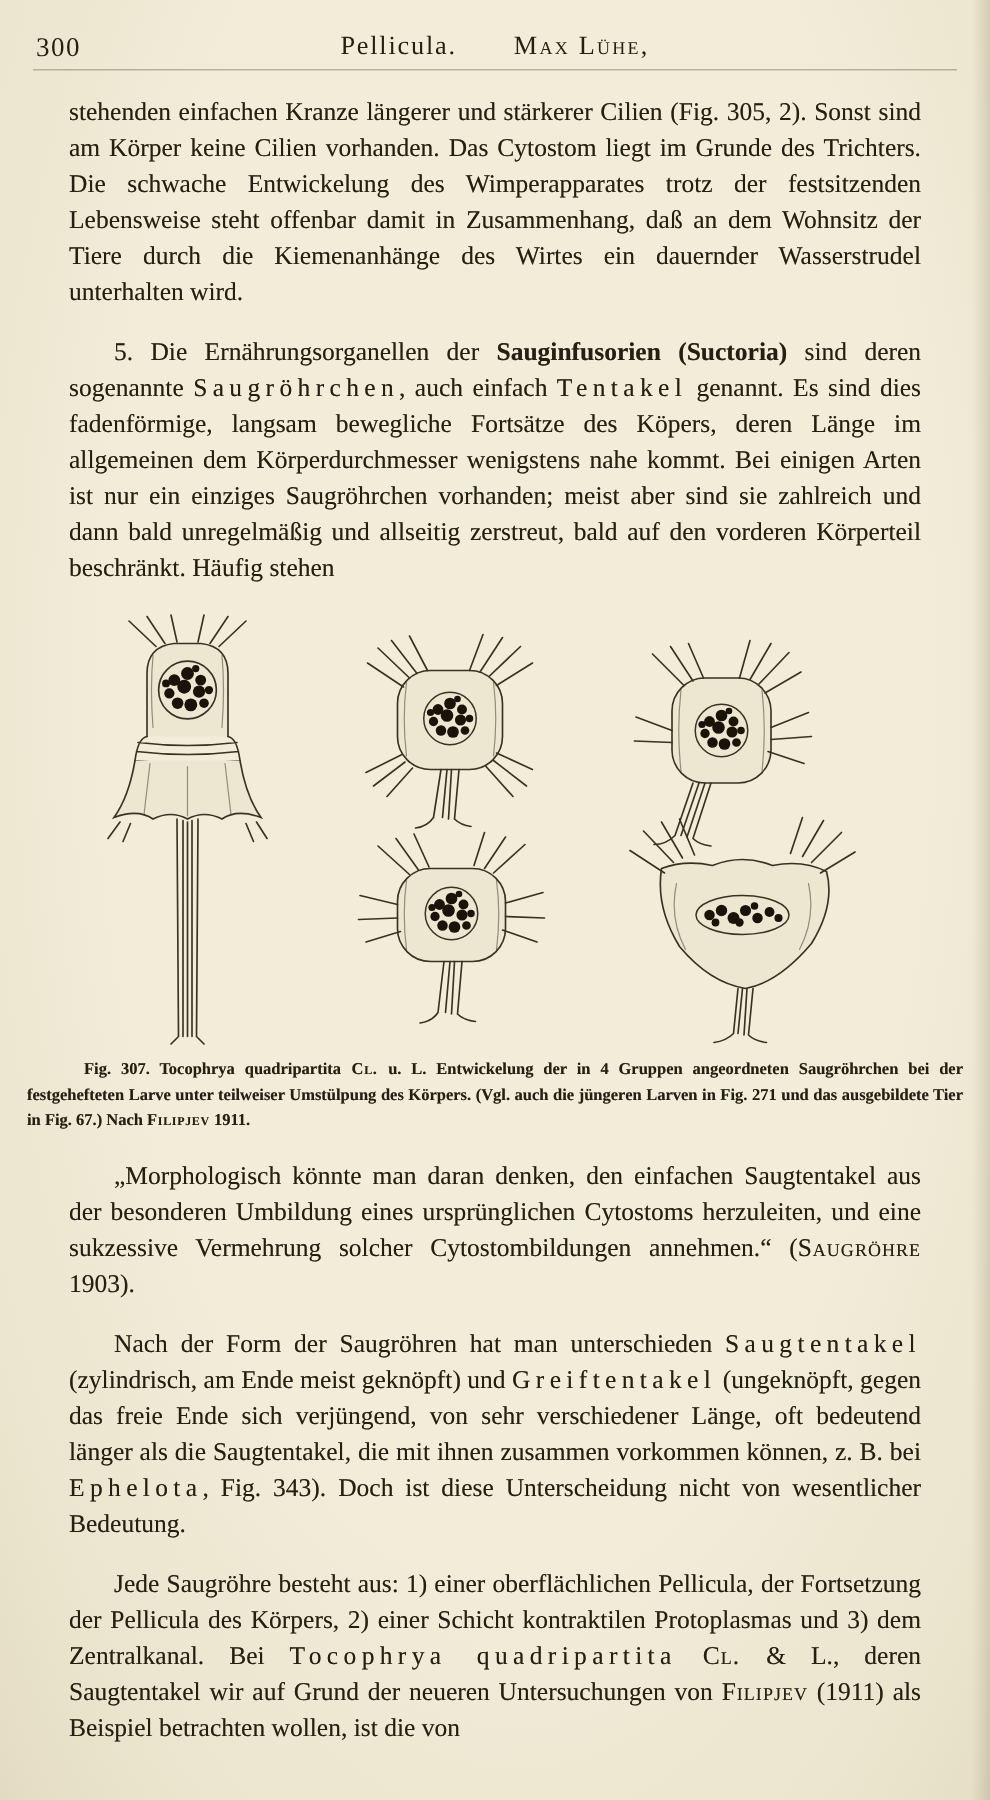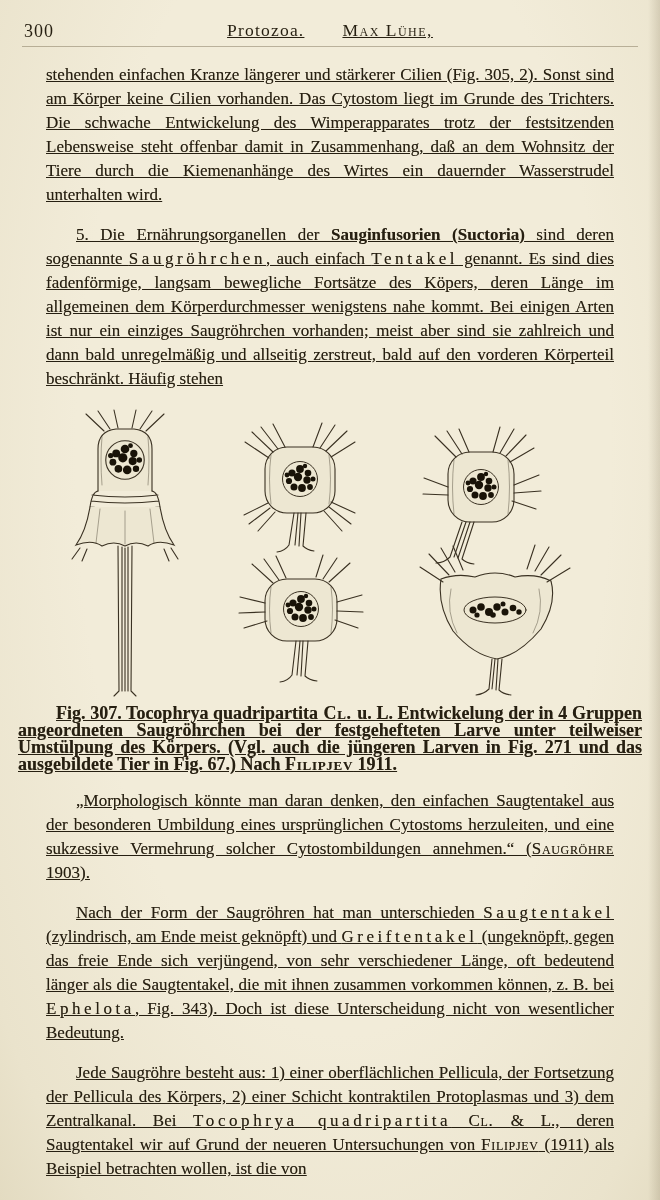--- a/index.html
+++ b/index.html
@@ -1,46 +1,46 @@
 <!DOCTYPE html>
 <html lang="de"><head>
 <meta charset="utf-8">
 <style>
   html,body{margin:0;padding:0;background:#cfc6ab;}
   .page{position:relative;width:660px;height:1200px;margin:0 auto;box-sizing:border-box;
     padding:18px 30px 0 30px;overflow:hidden;
     background:radial-gradient(ellipse at 52% 38%, #f2ecd9 55%, #eae3cc 88%, #e3dbc1 100%);
     color:#261f11;font-family:"Liberation Serif","DejaVu Serif",serif;
-    font-size:17px;line-height:24px;text-decoration:underline;}
+    font-size:17px;line-height:24px;}
   .edge{position:absolute;top:0;right:0;width:12px;height:100%;pointer-events:none;
     background:linear-gradient(to right, rgba(86,70,40,0), rgba(86,70,40,.16));}
   .running-head{position:relative;height:26px;margin-bottom:2px;}
   .pagenum{position:absolute;left:-6px;top:1px;font-size:18px;letter-spacing:1px;}
   .head-center{display:block;text-align:center;font-size:17.5px;letter-spacing:1.2px;}
   .head-author{font-variant:small-caps;margin-left:38px;letter-spacing:1.5px;}
   .head-rule{border-top:1px solid rgba(82,68,40,.35);margin:1px -8px 14px;}
   .par{margin:16px;text-align:justify;hyphens:auto;text-shadow:0 0 .4px rgba(44,34,16,.5);}
   .ind{text-indent:30px;}
   .sp{letter-spacing:.21em;}
   .sc{font-variant:small-caps;letter-spacing:.04em;}
   .b{font-weight:bold;}
   figure{margin:4px 0 0;}
   svg.plate{display:block;margin:0 auto;}
-  .caption{margin:8px -12px 4px;font-size:18px;line-height:17px;font-weight:bold;
+  .caption{margin:8px -12px 4px;font-size:11px;line-height:17px;font-weight:bold;
     text-align:justify;text-indent:38px;text-shadow:0 0 .3px rgba(44,34,16,.5);}
 </style>
 </head>
 <body>
 
 <div class="page">
   <div class="edge"></div>
 
   <header class="running-head">
     <span class="pagenum">300</span>
-    <span class="head-center"><span>Protozoa.</span><span class="head-author">Max Lühe,</span></span>
+    <span class="head-center"><span>Pellicula.</span><span class="head-author">Max Lühe,</span></span>
   </header>
   <div class="head-rule"></div>
 
   <main>
 
     <p class="par">stehenden einfachen Kranze längerer und stärkerer Cilien (Fig. 305, 2). Sonst sind am Körper keine Cilien vorhanden. Das Cytostom liegt im Grunde des Trichters. Die schwache Entwickelung des Wimperapparates trotz der festsitzenden Lebensweise steht offenbar damit in Zusammenhang, daß an dem Wohnsitz der Tiere durch die Kiemenanhänge des Wirtes ein dauernder Wasserstrudel unterhalten wird.</p>
 
     <p class="par ind"><span>5. Die Ernährungsorganellen der </span><span class="b">Sauginfusorien (Suctoria)</span><span> sind deren sogenannte </span><span class="sp">Saugröhrchen</span><span>, auch einfach </span><span class="sp">Tentakel</span><span> genannt. Es sind dies fadenförmige, langsam bewegliche Fortsätze des Köpers, deren Länge im allgemeinen dem Körperdurchmesser wenigstens nahe kommt. Bei einigen Arten ist nur ein einziges Saugröhrchen vorhanden; meist aber sind sie zahlreich und dann bald unregelmäßig und allseitig zerstreut, bald auf den vorderen Körperteil beschränkt. Häufig stehen</span></p>
 
     <figure>

